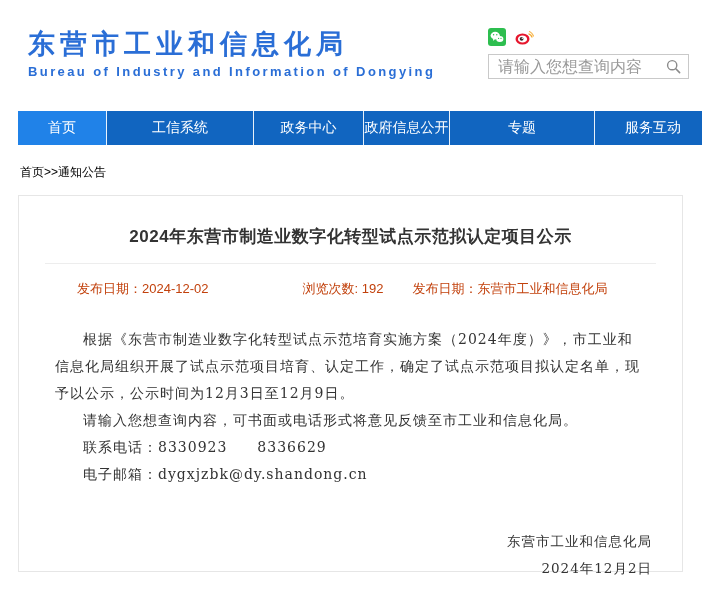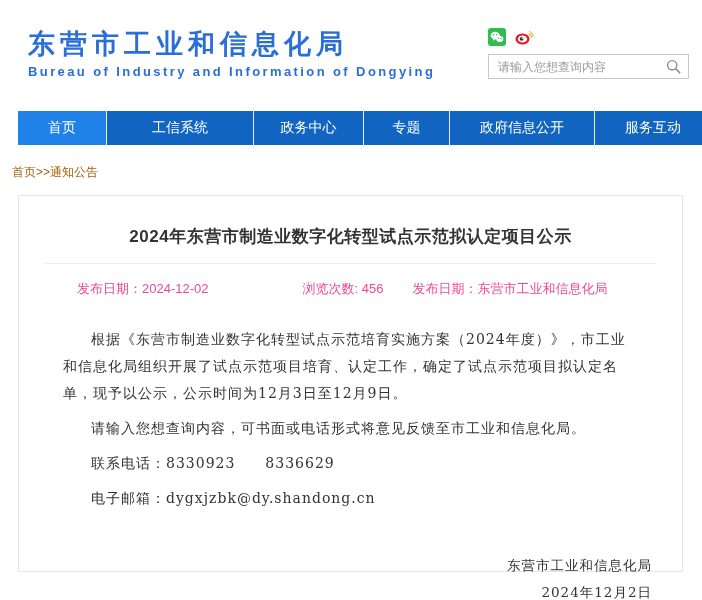--- a/index.html
+++ b/index.html
@@ -22,21 +22,21 @@
     letter-spacing:2.4px; white-space:nowrap;
   }
   .header-right { position:absolute; left:488px; top:28px; width:201px; }
   .social-icons { display:flex; align-items:center; gap:9px; height:18px; }
   .social-icons svg { display:block; }
   .search-box {
     margin-top:8px; height:25px; border:1px solid #c9c9c9; background:#fff;
     display:flex; align-items:center; padding:0 7px;
   }
   .search-input {
-    border:none; outline:none; flex:1; font-size:12px; color:#b91c1c;
+    border:none; outline:none; flex:1; font-size:16px; color:#b91c1c;
     font-family:"Liberation Sans", sans-serif; background:transparent; min-width:0;
   }
   .search-input::placeholder { color:#999; }
   .search-btn { background:none; border:none; padding:0; cursor:pointer; display:flex; align-items:center; }
 
   
   .nav {
     position:absolute; top:111px; left:18px; right:0; height:34px;
     display:flex; background:#1165c0; overflow:hidden;
   }
@@ -49,46 +49,46 @@
   .nav-item:nth-child(1){ width:89px; }
   .nav-item:nth-child(2){ width:147px; }
   .nav-item:nth-child(3){ width:110px; }
   .nav-item:nth-child(4){ width:86px; }
   .nav-item:nth-child(5){ width:145px; }
   .nav-item:nth-child(6){ width:117px; }
   .nav-item:nth-child(7){ flex:1 1 auto; border-right:none; }
 
   
   .breadcrumb {
-    position:absolute; top:164px; left:12px; font-size:12px; color:#a16207; white-space:nowrap;
+    position:absolute; top:164px; left:20px; font-size:12px; color:#000000; white-space:nowrap;
   }
   .breadcrumb .crumb { cursor:pointer; }
 
   
   .card {
     position:absolute; top:195px; left:18px; width:665px; height:377px;
     background:#fff; border:1px solid #e6e6e6;
   }
   .article-title {
     margin:29px 20px 0; text-align:center; font-size:17px; font-weight:bold;
     color:#333; letter-spacing:0.5px;
   }
   .title-divider { width:calc(100% - 52px); margin:15px auto 0; border-top:1px solid #ededed; }
-  .meta { display:flex; margin-top:16px; font-size:13px; color:#ec4899; white-space:nowrap; }
+  .meta { display:flex; margin-top:16px; font-size:13px; color:#c2410c; white-space:nowrap; }
   .meta-date   { margin-left:58px; }
   .meta-views  { margin-left:94px; }
   .meta-source { margin-left:29px; }
   .meta b { font-weight:normal; }
 
   .article-body {
     margin-top:28px; padding:0 36px;
     font-family:"DejaVu Serif","Liberation Serif",serif;
     font-size:14px; color:#333; letter-spacing:1px;
   }
-  .article-body p { margin:8px; line-height:27px; text-indent:2em; }
+  .article-body p { margin:0; line-height:27px; text-indent:2em; }
 
   .signature {
     margin-top:40px; padding-right:30px; text-align:right;
     font-family:"DejaVu Serif","Liberation Serif",serif;
     font-size:13.5px; color:#333; line-height:27px; letter-spacing:1px;
   }
 </style>
 </head>
 <body>
 
@@ -131,36 +131,36 @@
         </svg>
       </button>
     </div>
   </div>
 </div>
 
 <div class="nav">
   <div class="nav-item active">首页</div>
   <div class="nav-item">工信系统</div>
   <div class="nav-item">政务中心</div>
+  <div class="nav-item">政府信息公开</div>
   <div class="nav-item">专题</div>
-  <div class="nav-item">政府信息公开</div>
   <div class="nav-item">服务互动</div>
   <div class="nav-item"></div>
 </div>
 
 <div class="breadcrumb"><span class="crumb">首页</span><span>&gt;&gt;</span><span class="crumb">通知公告</span>
 </div>
 
 <div class="card">
   <div class="article-title">2024年东营市制造业数字化转型试点示范拟认定项目公示</div>
   <div class="title-divider"></div>
 
   <div class="meta">
     <span class="meta-date"><b>发布日期：</b><b>2024-12-02</b></span>
-    <span class="meta-views"><b>浏览次数: </b><b>456</b></span>
+    <span class="meta-views"><b>浏览次数: </b><b>192</b></span>
     <span class="meta-source"><b>发布日期：</b><b>东营市工业和信息化局</b></span>
   </div>
 
   <div class="article-body">
     <p>根据《东营市制造业数字化转型试点示范培育实施方案（2024年度）》，市工业和信息化局组织开展了试点示范项目培育、认定工作，确定了试点示范项目拟认定名单，现予以公示，公示时间为12月3日至12月9日。</p>
     <p>请输入您想查询内容，可书面或电话形式将意见反馈至市工业和信息化局。</p>
     <p>联系电话：8330923　　8336629</p>
     <p>电子邮箱：dygxjzbk@dy.shandong.cn</p>
   </div>
 

